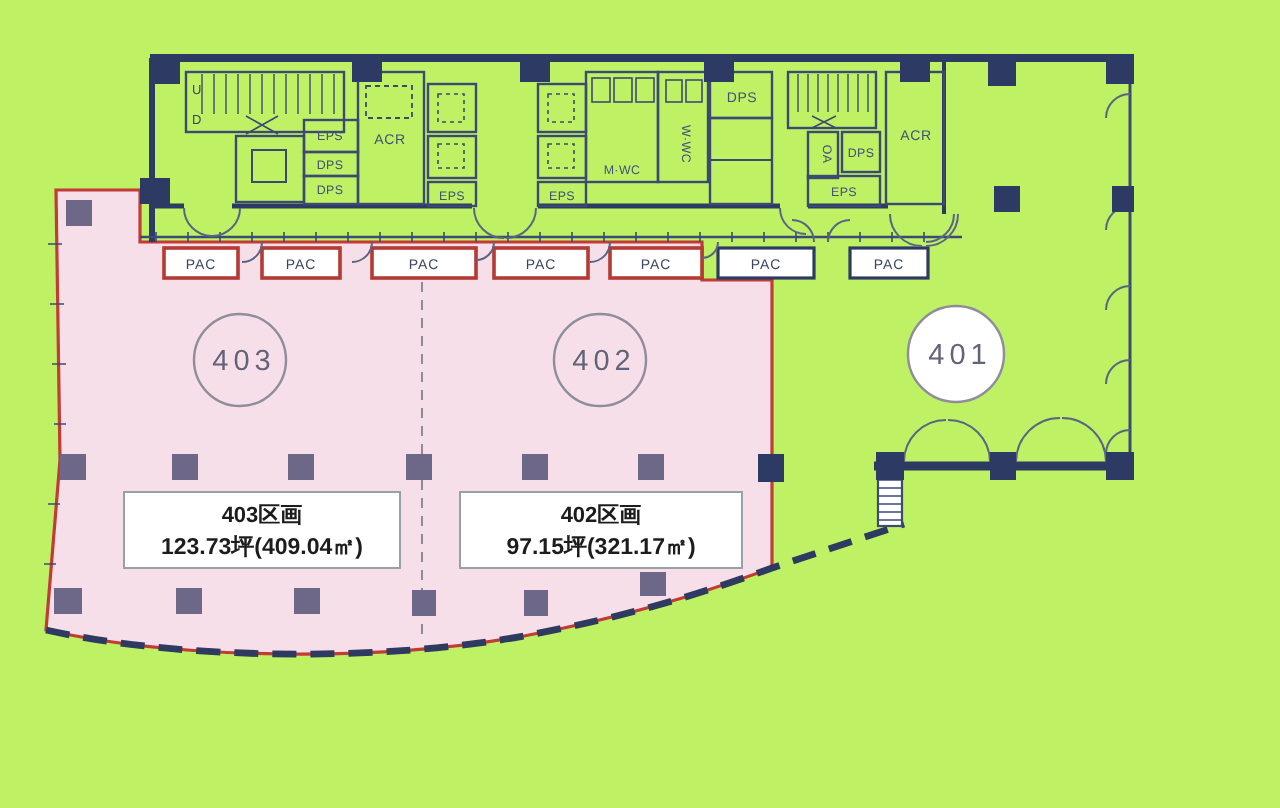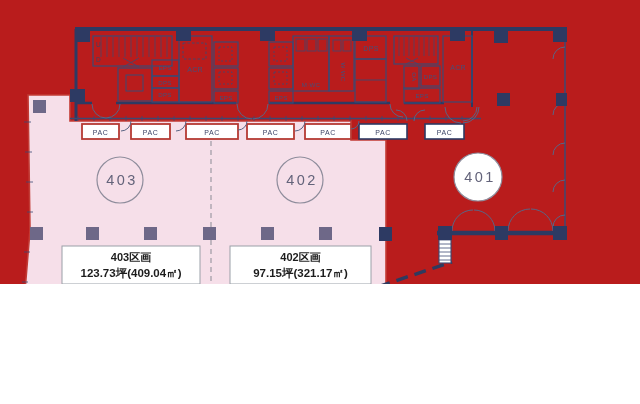--- a/index.html
+++ b/index.html
@@ -1,16 +1,16 @@
 <!DOCTYPE html>
 <html><head>
 <meta charset="utf-8">
 <style>
   html,body{margin:0;padding:0;background:#fff;}
-  #stage{position:relative;width:640px;height:284px;background:#b91c1c;overflow:hidden;
+  #stage{position:relative;width:640px;height:404px;background:#bef264;overflow:hidden;
          font-family:"Liberation Sans","DejaVu Sans",sans-serif;}
   svg{display:block;}
   text{font-family:"Liberation Sans","DejaVu Sans",sans-serif;fill:#45507a;}
   .room-label{font-size:7px;letter-spacing:.3px;}
   .room-label-sm{font-size:6.2px;letter-spacing:.2px;}
   .pac-label{font-size:7px;fill:#3c4466;letter-spacing:.5px;}
   .circle-num{font-size:14.5px;fill:#63637a;letter-spacing:2.5px;}
   .box-title{font-size:11px;font-weight:700;fill:#1c1c1c;}
   .box-area{font-size:11.5px;font-weight:600;fill:#1c1c1c;}
   .stair-letter{font-size:6.5px;fill:#3c4466;}

